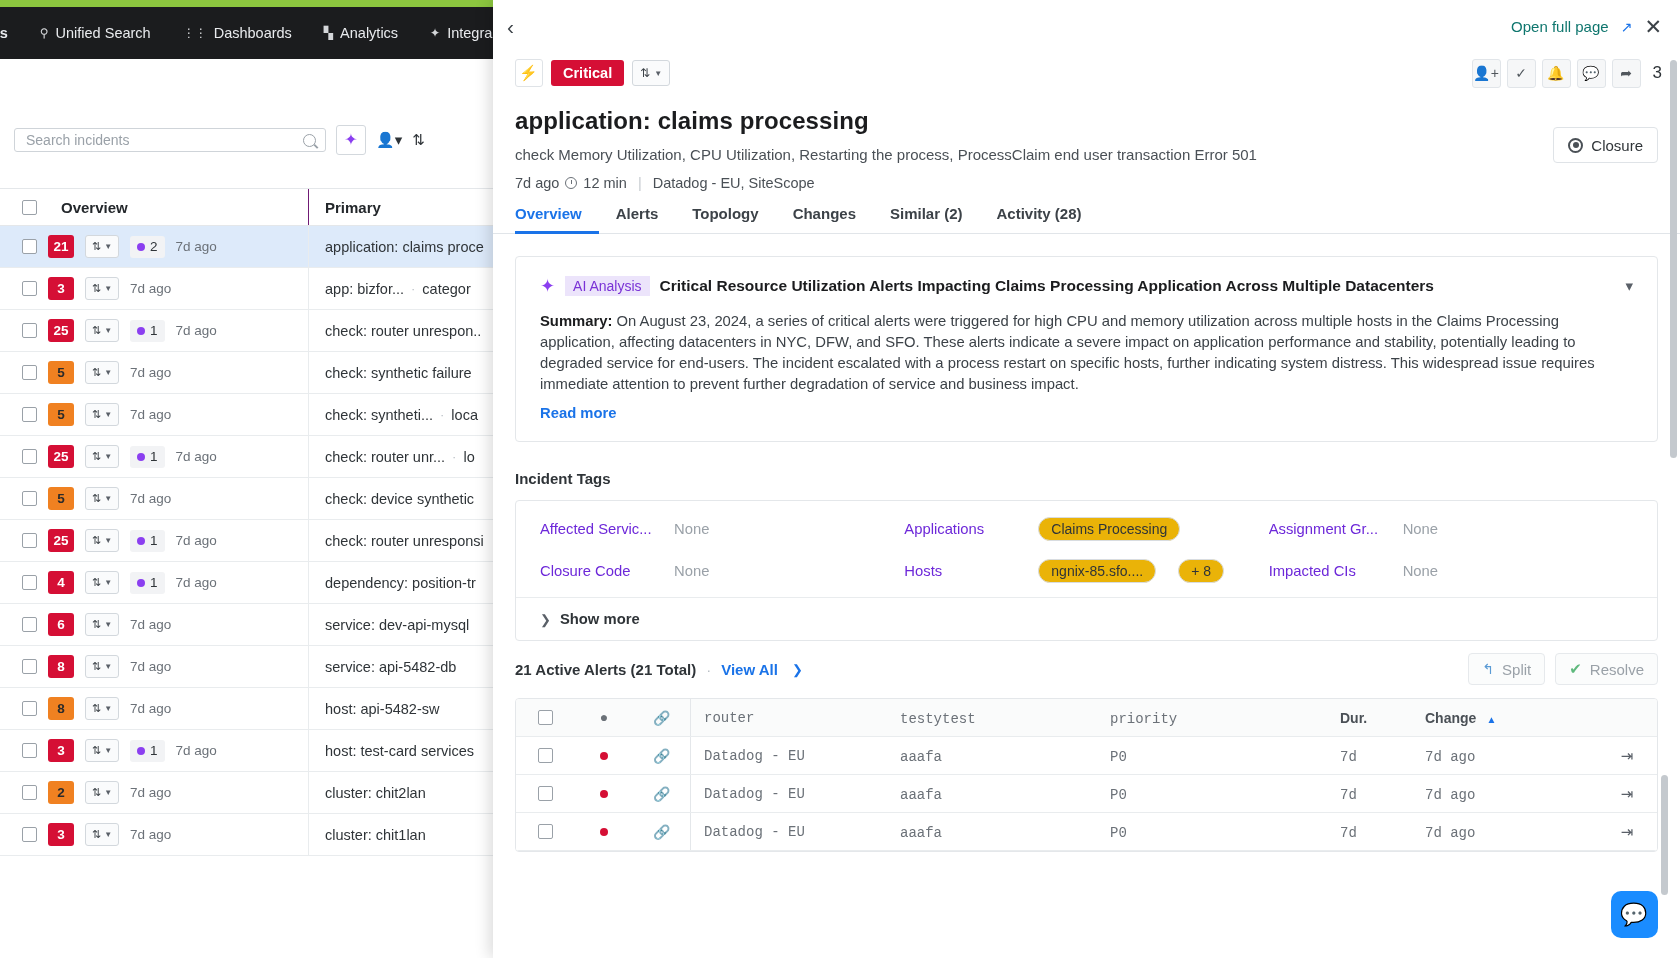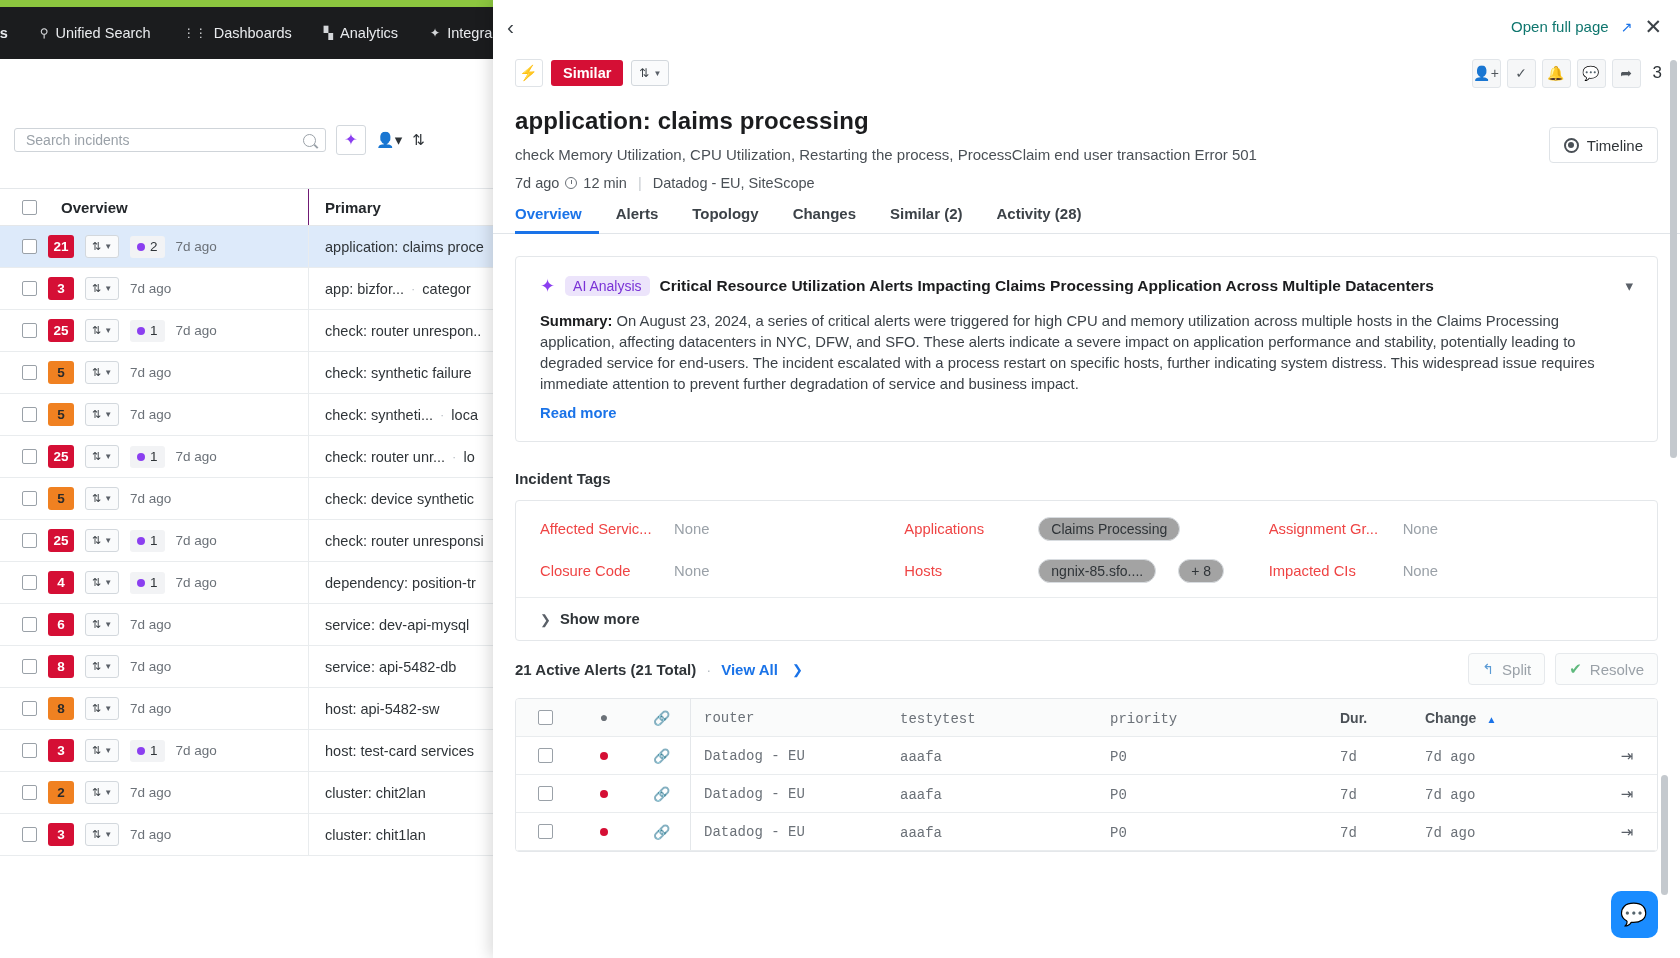--- a/index.html
+++ b/index.html
@@ -168,36 +168,36 @@
   .tab.active:after { content:""; position:absolute; left:0; right:0; bottom:-1px; height:3px; background:#1a73e8; }
 
   .scroll-area { flex:1; overflow:hidden; position:relative; padding:0 22px; }
 
   .card {
     margin-top:22px; border:1px solid #e4e7ea; border-radius:4px; background:#fff; padding:18px 24px 20px 24px;
     position:relative;
   }
   .ai-head { display:flex; align-items:center; gap:10px; }
   .ai-spark { color:#8b3ff0; font-size:18px; }
-  .ai-chip { background:#ece4fb; color:#7a33d6; font-size:14px; padding:2px 8px; border-radius:5px; }
+  .ai-chip { background:#ece4fb; color:#7a33d6; font-size:14px; padding:2px 8px; border-radius:0; }
   .ai-title { font-size:15.5px; font-weight:bold; color:#1b1c1e; }
   .ai-chev { margin-left:auto; font-size:15px; color:#5a6068; }
   .ai-body { margin-top:14px; font-size:14.8px; line-height:21px; color:#3c4248; }
   .ai-body b { color:#1b1c1e; }
   .read-more { margin-top:10px; color:#1a73e8; font-size:14.8px; font-weight:bold; }
 
   .sec-title { margin-top:28px; font-size:15px; font-weight:bold; color:#2f3438; }
 
   .tags-card { margin-top:13px; border:1px solid #e4e7ea; border-radius:4px; }
   .tags-grid { display:grid; grid-template-columns:1fr 1fr 1fr; padding:16px 24px 14px 24px; row-gap:18px; }
   .tag-cell { display:flex; align-items:center; gap:14px; font-size:14.8px; color:#3c4248; }
-  .tag-key { min-width:120px; color:#ef4444; white-space:nowrap; overflow:hidden; text-overflow:ellipsis; }
+  .tag-key { min-width:120px; color:#6d28d9; white-space:nowrap; overflow:hidden; text-overflow:ellipsis; }
   .tag-none { color:#9aa1a8; }
   .tag-pill {
-    border:1px solid #d8dce0; border-radius:12px; background:#a3a3a3; padding:3px 12px;
+    border:1px solid #d8dce0; border-radius:12px; background:#eab308; padding:3px 12px;
     font-size:14px; color:#2f3438; white-space:nowrap;
   }
   .tags-foot { border-top:1px solid #e9ecee; padding:13px 24px; display:flex; align-items:center; gap:9px; font-size:14.8px; font-weight:bold; color:#2f3438; }
   .foot-chev { font-size:13px; color:#5a6068; font-weight:normal; }
 
   .alerts-head { margin-top:12px; display:flex; align-items:center; gap:10px; }
   .alerts-count { font-size:15px; font-weight:bold; color:#2f3438; }
   .sep-dot { color:#b9bfc5; }
   .view-all { color:#1a73e8; font-size:15px; font-weight:bold; }
   .va-chev { color:#1a73e8; font-size:13px; margin-left:4px; }
@@ -438,21 +438,21 @@
     <span class="back-chev">‹</span>
     <div class="topbar-right">
       <span class="open-full">Open full page</span>
       <span class="expand-ico">↗</span>
       <span class="close-ico">✕</span>
     </div>
   </div>
 
   <div class="sev-row">
     <div class="bolt-btn">⚡</div>
-    <div class="crit-badge">Similar</div>
+    <div class="crit-badge">Critical</div>
     <div class="sev-sort">
       <span>⇅</span>
       <span class="caret">▼</span>
     </div>
     <div class="hdr-actions">
       <div class="act-btn">👤+</div>
       <div class="act-btn">✓</div>
       <div class="act-btn">🔔</div>
       <div class="act-btn">💬</div>
       <div class="act-btn">➦</div>
@@ -467,21 +467,21 @@
       <span>7d ago</span>
       <span class="clock"></span>
       <span>12 min</span>
       <span class="meta-bar">|</span>
       <span>Datadog - EU, SiteScope</span>
     </div>
     <div class="timeline-btn">
       <span class="rec-ico">
           <i></i>
         </span>
-      <span>Timeline</span>
+      <span>Closure</span>
     </div>
   </div>
 
   <div class="tabs" id="tabhost">
       <div class="tab active">Overview</div>
       <div class="tab">Alerts</div>
       <div class="tab">Topology</div>
       <div class="tab">Changes</div>
       <div class="tab">Similar (2)</div>
       <div class="tab">Activity (28)</div>

